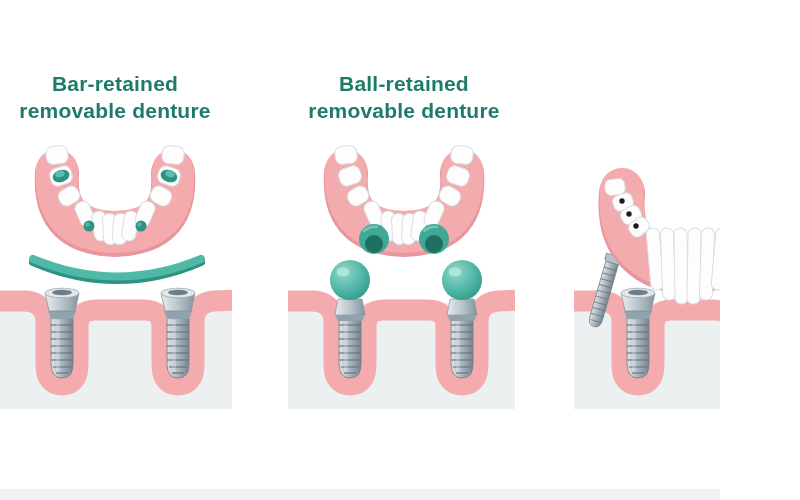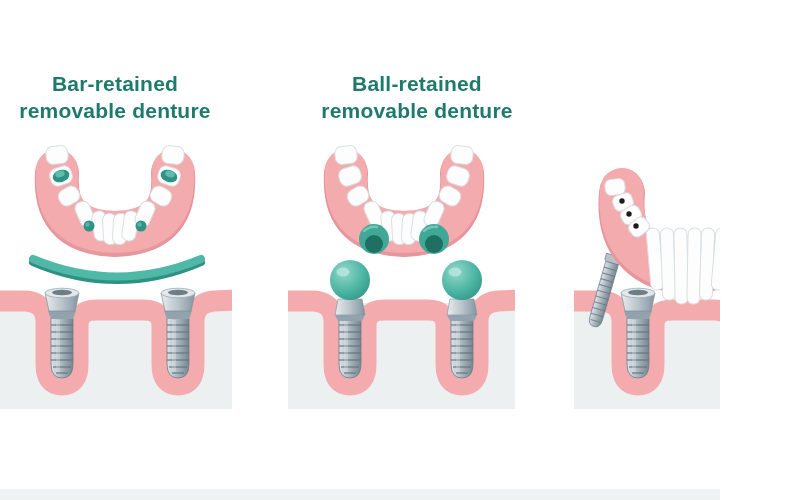--- a/index.html
+++ b/index.html
@@ -26,21 +26,21 @@
 </style>
 </head>
 <body>
 
 <div id="stage">
 
   <div class="title" style="left:5px;">
     <span>Bar-retained</span>
     <span>removable denture</span>
   </div>
-  <div class="title" style="left:307px;">
+  <div class="title" style="left:294px;">
     <span>Ball-retained</span>
     <span>removable denture</span>
   </div>
   <div class="title" style="left:578px;">
   </div>
 
   <svg id="art" width="800" height="500" viewBox="0 0 800 500">
     <defs>
       <linearGradient id="metal" x1="0" y1="0" x2="1" y2="0">
         <stop offset="0" stop-color="#dfe5e9"></stop>

